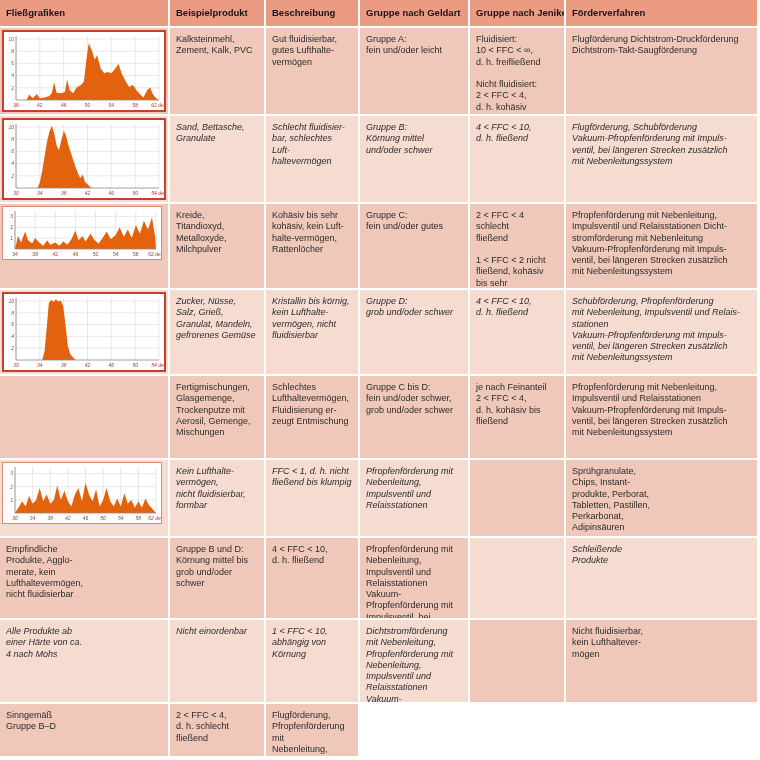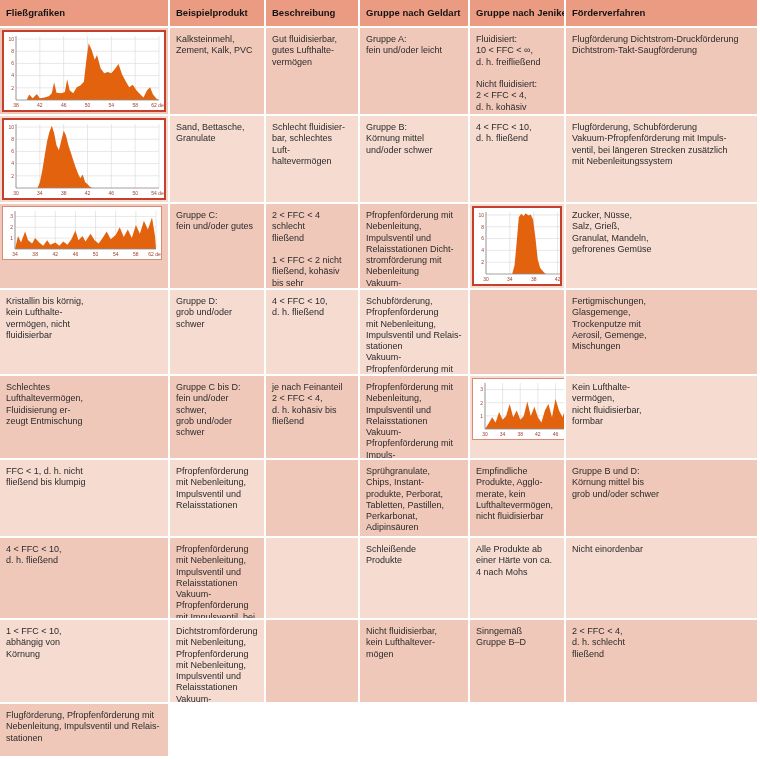--- a/index.html
+++ b/index.html
@@ -32,21 +32,21 @@
   }
   .cell{
     color:var(--text);
     font-size:9px;
     line-height:1.25;
     padding:6px 6px 4px 6px;
     white-space:pre-line;
     overflow:hidden;
   }
   .row-d{background:var(--row-dark);}
-  .row-l{background:var(--row-light);}
+  .row-l{background:var(--row-light);font-style:italic;}
   .chart-cell{padding:2px;display:flex;}
   .chart-panel{
     background:#ffffff;
     border:2px solid var(--chart-border);
     flex:1;
     overflow:hidden;
   }
   .chart-panel.short{
     border:1px solid var(--chart-border-light);
     flex:none;
@@ -184,20 +184,28 @@
           <text x="72.42857142857142" y="49" text-anchor="middle" font-size="5" fill="#a04030" font-family="Liberation Sans, sans-serif">46</text>
           <text x="92.57142857142857" y="49" text-anchor="middle" font-size="5" fill="#a04030" font-family="Liberation Sans, sans-serif">50</text>
           <text x="112.71428571428572" y="49" text-anchor="middle" font-size="5" fill="#a04030" font-family="Liberation Sans, sans-serif">54</text>
           <text x="132.85714285714283" y="49" text-anchor="middle" font-size="5" fill="#a04030" font-family="Liberation Sans, sans-serif">58</text>
           <text x="153" y="49" text-anchor="middle" font-size="5" fill="#a04030" font-family="Liberation Sans, sans-serif">62 deg</text>
           <text x="10" y="32.94285714285714" text-anchor="end" font-size="5" fill="#a04030" font-family="Liberation Sans, sans-serif">1</text>
           <text x="10" y="22.08571428571429" text-anchor="end" font-size="5" fill="#a04030" font-family="Liberation Sans, sans-serif">2</text>
           <text x="10" y="11.228571428571431" text-anchor="end" font-size="5" fill="#a04030" font-family="Liberation Sans, sans-serif">3</text>
         </svg></div>
   </div>
+  <div class="cell row-d">Kreide,
+Titandioxyd,
+Metalloxyde,
+Milchpulver</div>
+  <div class="cell row-d">Kohäsiv bis sehr
+kohäsiv, kein Luft-
+halte-vermögen,
+Rattenlöcher</div>
   <div class="cell row-d">Gruppe C:
 fein und/oder gutes</div>
   <div class="cell row-d">2 &lt; FFC &lt; 4 schlecht
 fließend
 
 1 &lt; FFC &lt; 2 nicht
 fließend, kohäsiv
 bis sehr</div>
   <div class="cell row-d">Pfropfenförderung mit Nebenleitung,
 Impulsventil und Relaisstationen Dicht-

